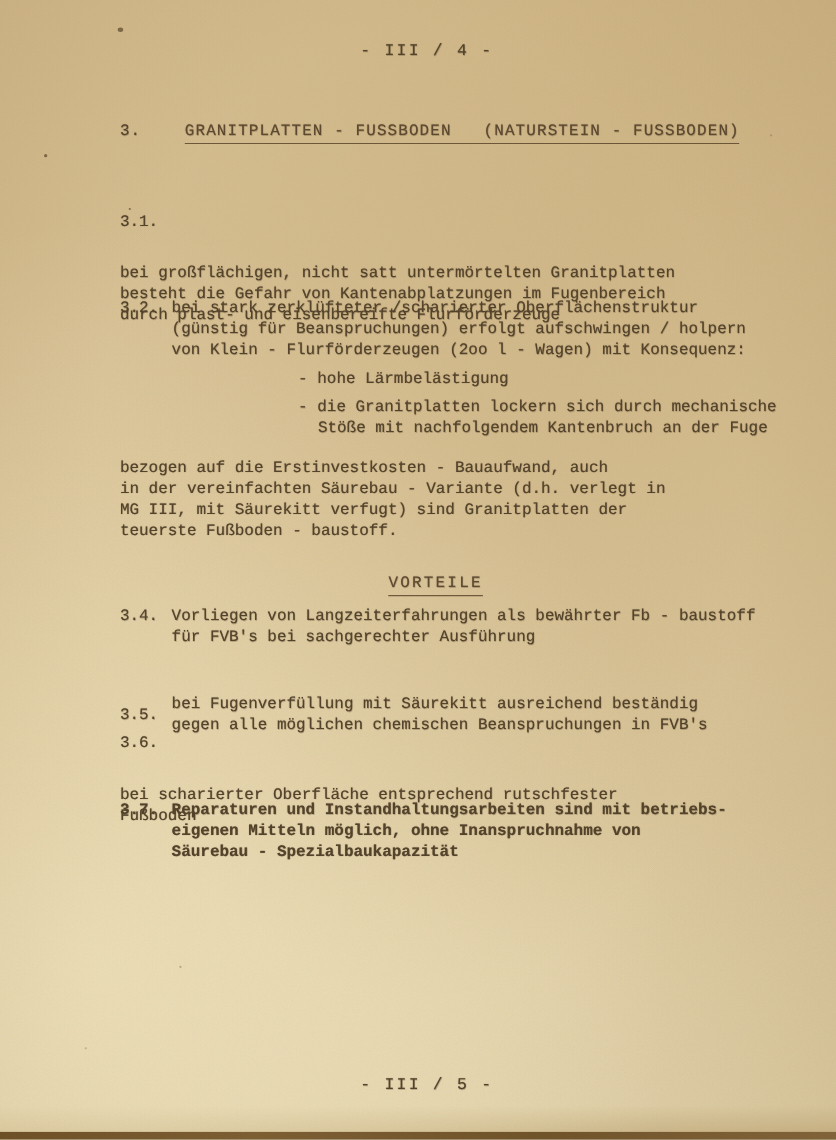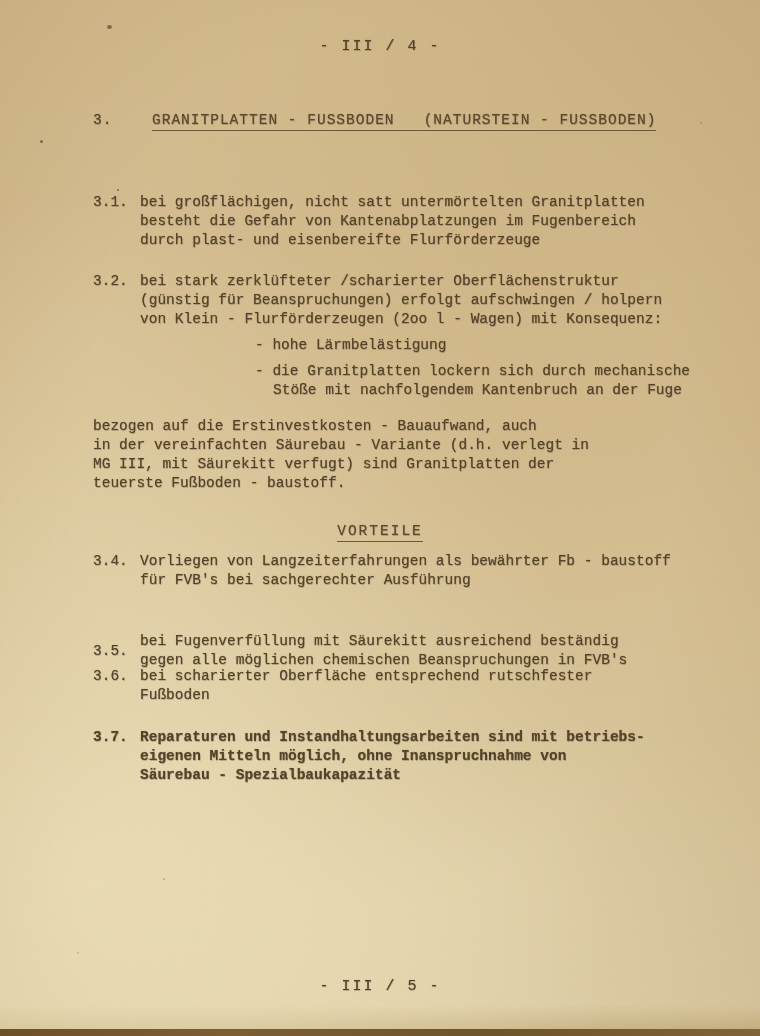--- a/index.html
+++ b/index.html
@@ -33,20 +33,21 @@
     height: 7px;
     background: linear-gradient(90deg, #6d5026 0%, #7c5e33 30%, #6f5329 65%, #81633a 100%);
   }
   .speck {
     position: absolute;
     border-radius: 50%;
     background: rgba(72,52,25,0.6);
   }
   .ink {
     text-shadow: 0 0 1px rgba(84,67,43,0.55), 0.5px 0.5px 0 rgba(84,67,43,0.25);
+    padding-left: 16px;
   }
   .page-num {
     position: absolute;
     left: 0; right: 0;
     text-align: center;
     font-size: 15px;
     letter-spacing: 2px;
     white-space: pre;
   }
   .page-num.top { top: 38px; }
@@ -98,26 +99,26 @@
   .item-body { width: 560px; }
   .item-text { white-space: pre-line; }
   .bullet {
     white-space: pre-line;
     margin-left: 115px;
     padding-left: 18px;
     text-indent: -18px;
   }
   .bullet-1 { margin-top: 7px; }
   .bullet-2 { margin-top: 7px; }
-  .item-31 { top: 193px; }
+  .item-31 { top: 193px; flex-direction: column; }
   .item-32 { top: 272px; }
   .item-33 { top: 417px; }
   .item-34 { top: 552px; }
   .item-35 { top: 632px; align-items: center; }
-  .item-36 { top: 667px; }
+  .item-36 { top: 667px; flex-direction: column; }
   .item-37 { top: 728px; font-weight: bold; }
   .item-38 { top: 810px; }
 </style>
 </head>
 <body>
 
 <div class="page">
 
   <svg class="grain" width="760" height="1036" xmlns="http://www.w3.org/2000/svg">
     <filter id="noise">

